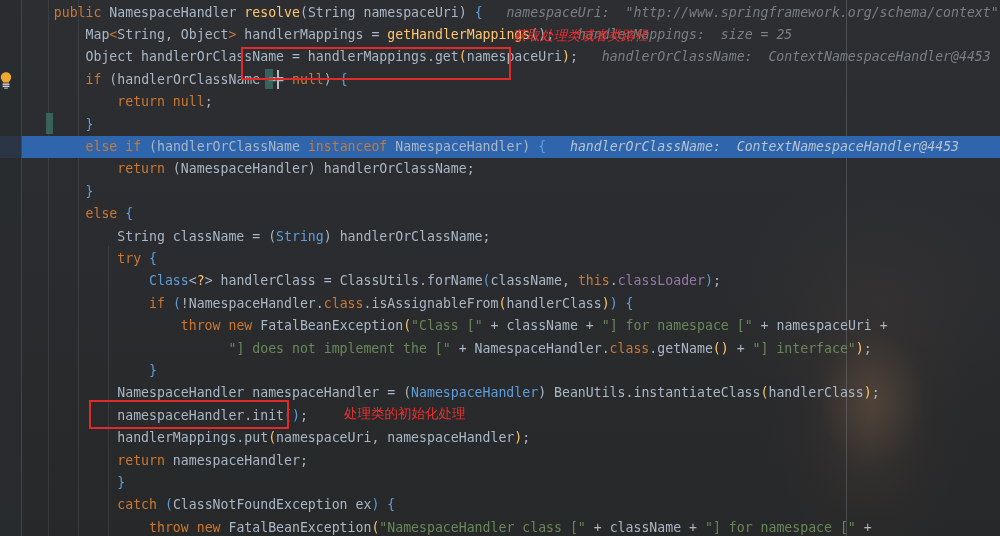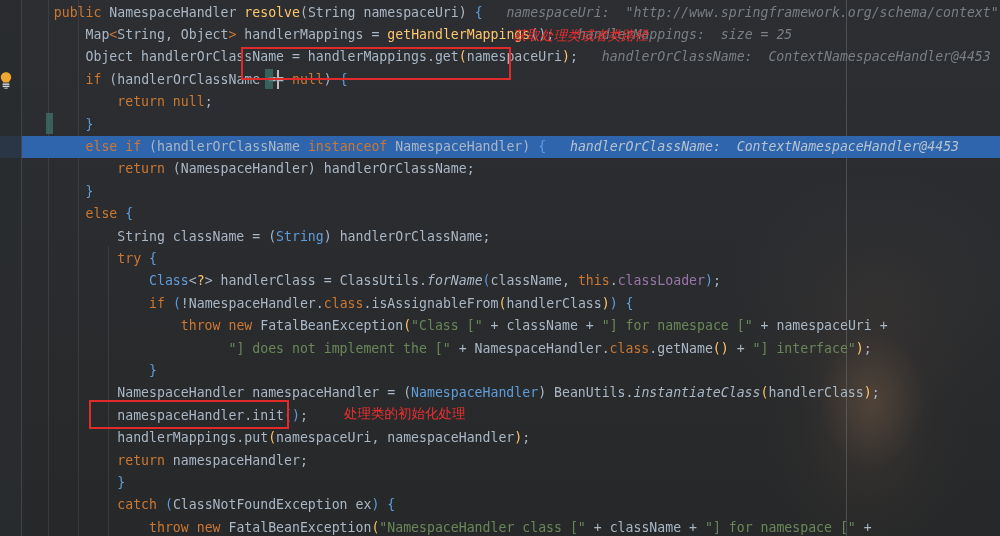--- a/index.html
+++ b/index.html
@@ -37,21 +37,21 @@
   .ln{position:absolute;left:22px;height:22.4px;white-space:pre;}
   .ln span{white-space:pre;}
 
   
   .kw{color:#cc7832;}
   .pl{color:#a9b7c6;}
   .fn{color:#ffc66d;}
   .str{color:#6a8759;}
   .pu{color:#a9b7c6;}
   .fld{color:#9876aa;}
-  .stat{font-style:italic;}
+  .stat{}
   .ang{color:#cc7832;}
   .bluebr{color:#5f9ddb;}
 
   
   .hint{color:#7a7f85;font-style:italic;}
   .hint-sel{color:#b6c3cf;font-style:italic;}
 
   
   .execline{
     position:absolute;left:0;width:1000px;height:22.4px;

